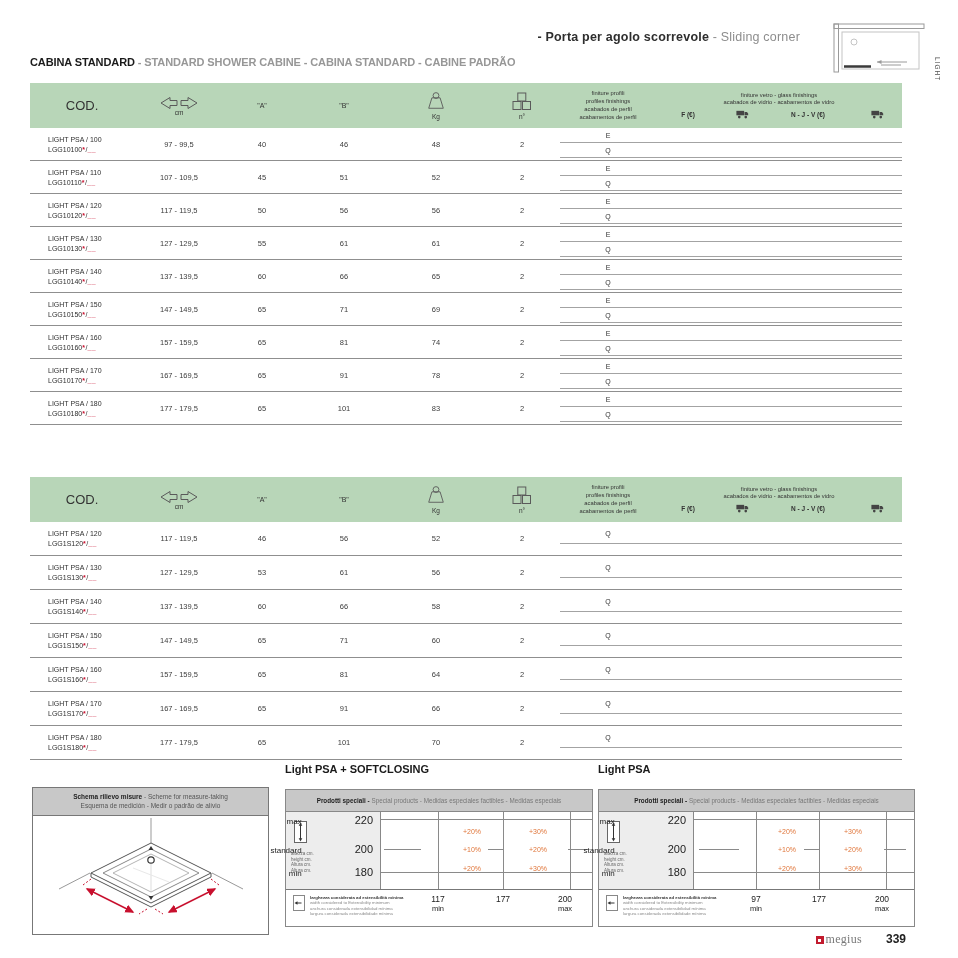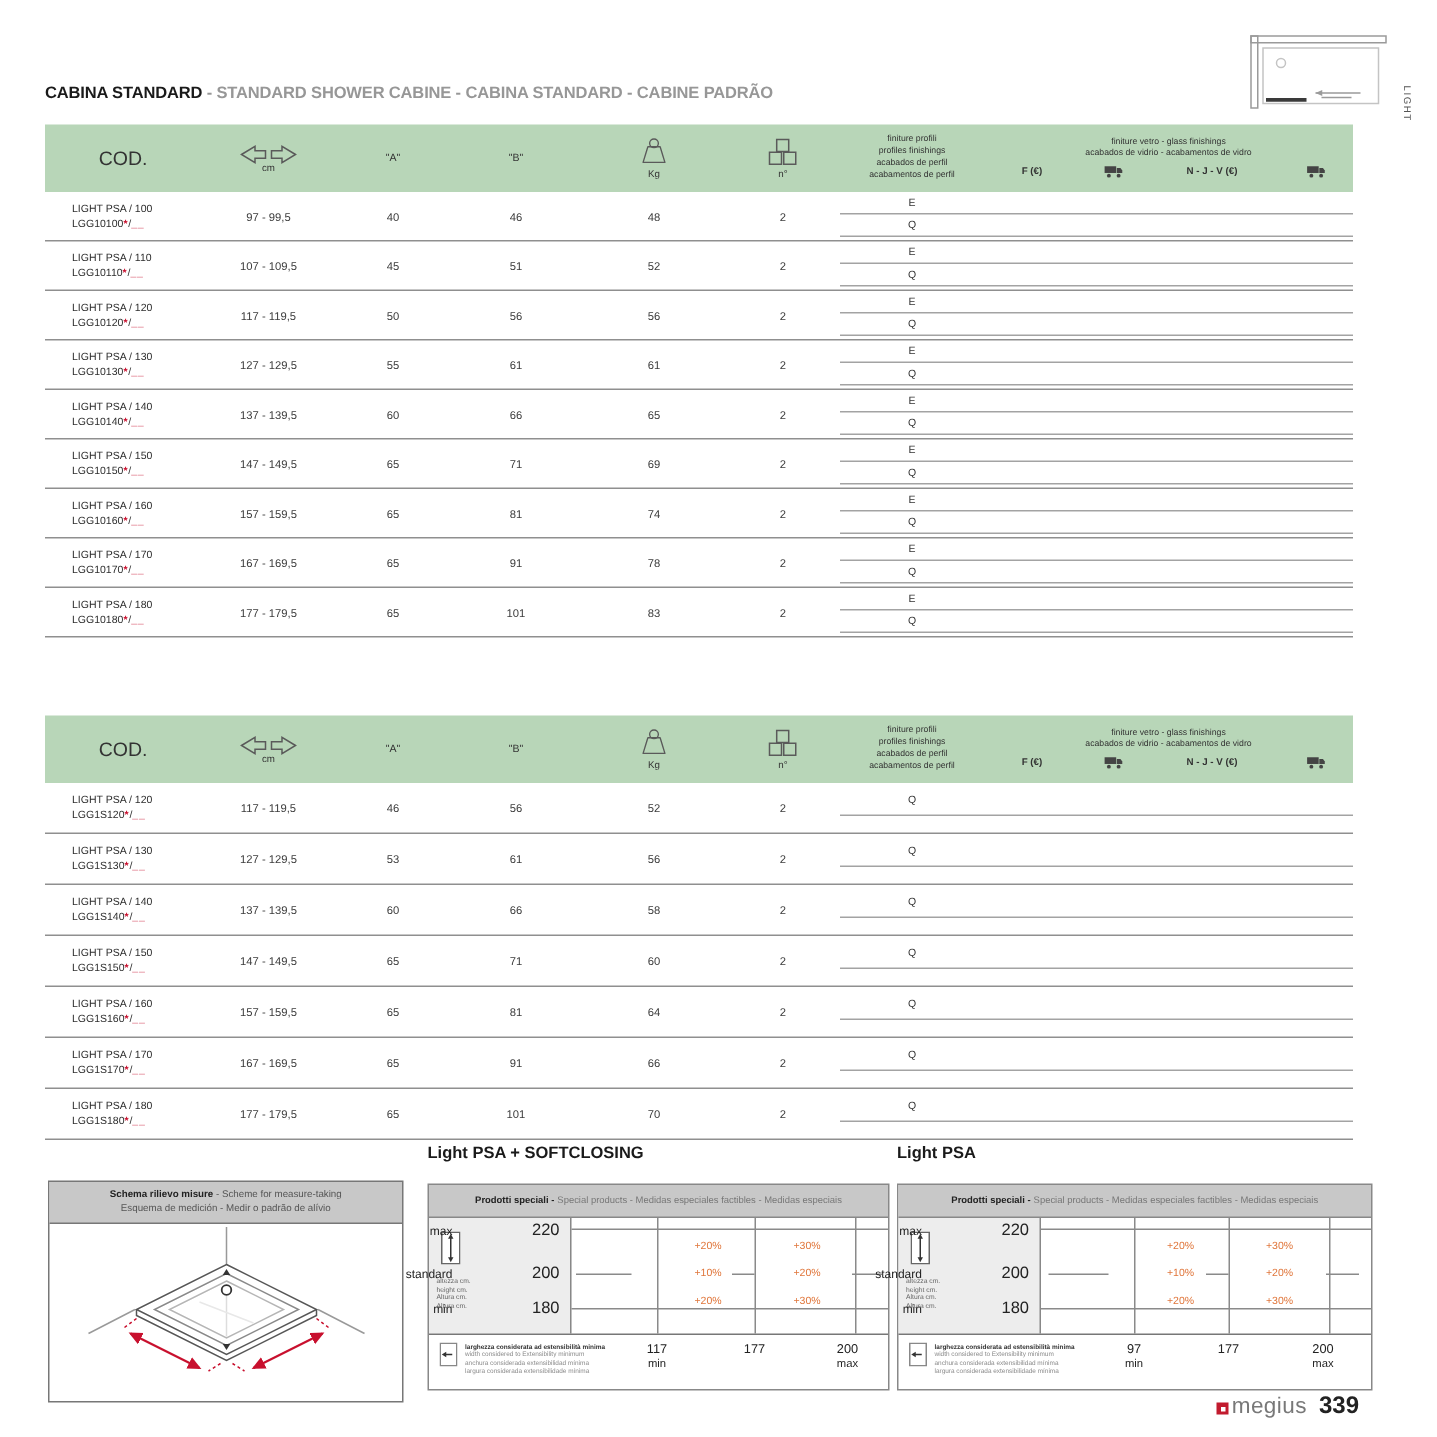--- a/index.html
+++ b/index.html
@@ -85,29 +85,30 @@
   .legl div:first-child{color:#333;font-weight:700;}
   .xlab{position:absolute;top:4px;transform:translateX(-50%);text-align:center;}
   .xv{font-size:8.5px;color:#222;}
   .xs{font-size:7.5px;color:#222;}
 
   
   .footer{position:absolute;left:700px;top:929px;width:206px;text-align:right;}
   .logo-sq{display:inline-block;width:8px;height:8px;background:#c21b2e;position:relative;
            vertical-align:-1px;margin-right:2px;}
   .logo-sq::after{content:"";position:absolute;left:2.5px;top:2.5px;width:3px;height:3px;background:#fff;}
-  .brand{font-size:15px;color:#787878;letter-spacing:.3px;}
-  .pageno{font-size:16px;font-weight:700;color:#222;margin-left:8px;}
+  .brand{font-size:12px;color:#787878;letter-spacing:.3px;font-family:Liberation Serif, serif;}
+  .pageno{font-size:12px;font-weight:700;color:#222;margin-left:24px;}
 </style>
 </head>
 <body>
 
 <div class="page">
 
   <div class="variant">
+    <div><span class="b">- Porta per agolo scorrevole</span><span> - Sliding corner</span></div>
   </div>
 
   <svg class="corner-svg" width="92" height="54" viewBox="0 0 92 54">
     <rect x="1" y="1" width="90" height="4.5" fill="none" stroke="#9a9a9a"></rect>
     <rect x="1" y="1" width="4.5" height="48" fill="none" stroke="#9a9a9a"></rect>
     <rect x="9" y="9" width="77" height="37" fill="none" stroke="#c4c4c4"></rect>
     <circle cx="21" cy="19" r="3" fill="none" stroke="#c4c4c4"></circle>
     <line x1="11" y1="43.5" x2="38" y2="43.5" stroke="#3a3a3a" stroke-width="2.5"></line>
     <line x1="44" y1="39" x2="74" y2="39" stroke="#9a9a9a"></line>
     <line x1="48" y1="42" x2="68" y2="42" stroke="#9a9a9a"></line>

